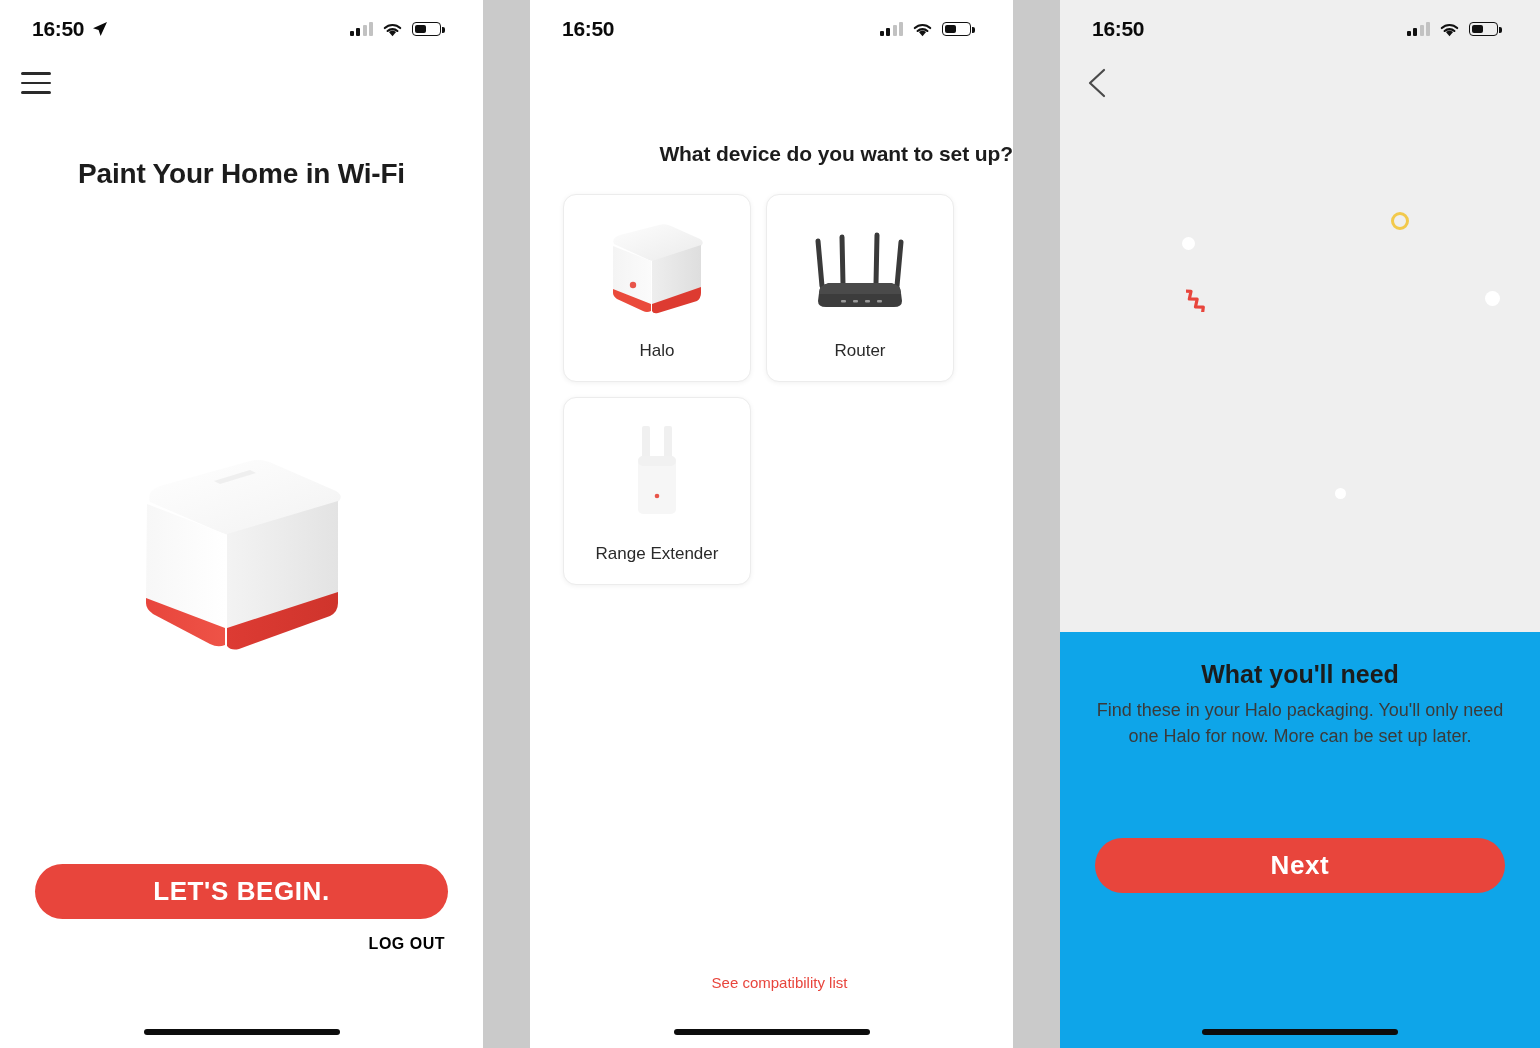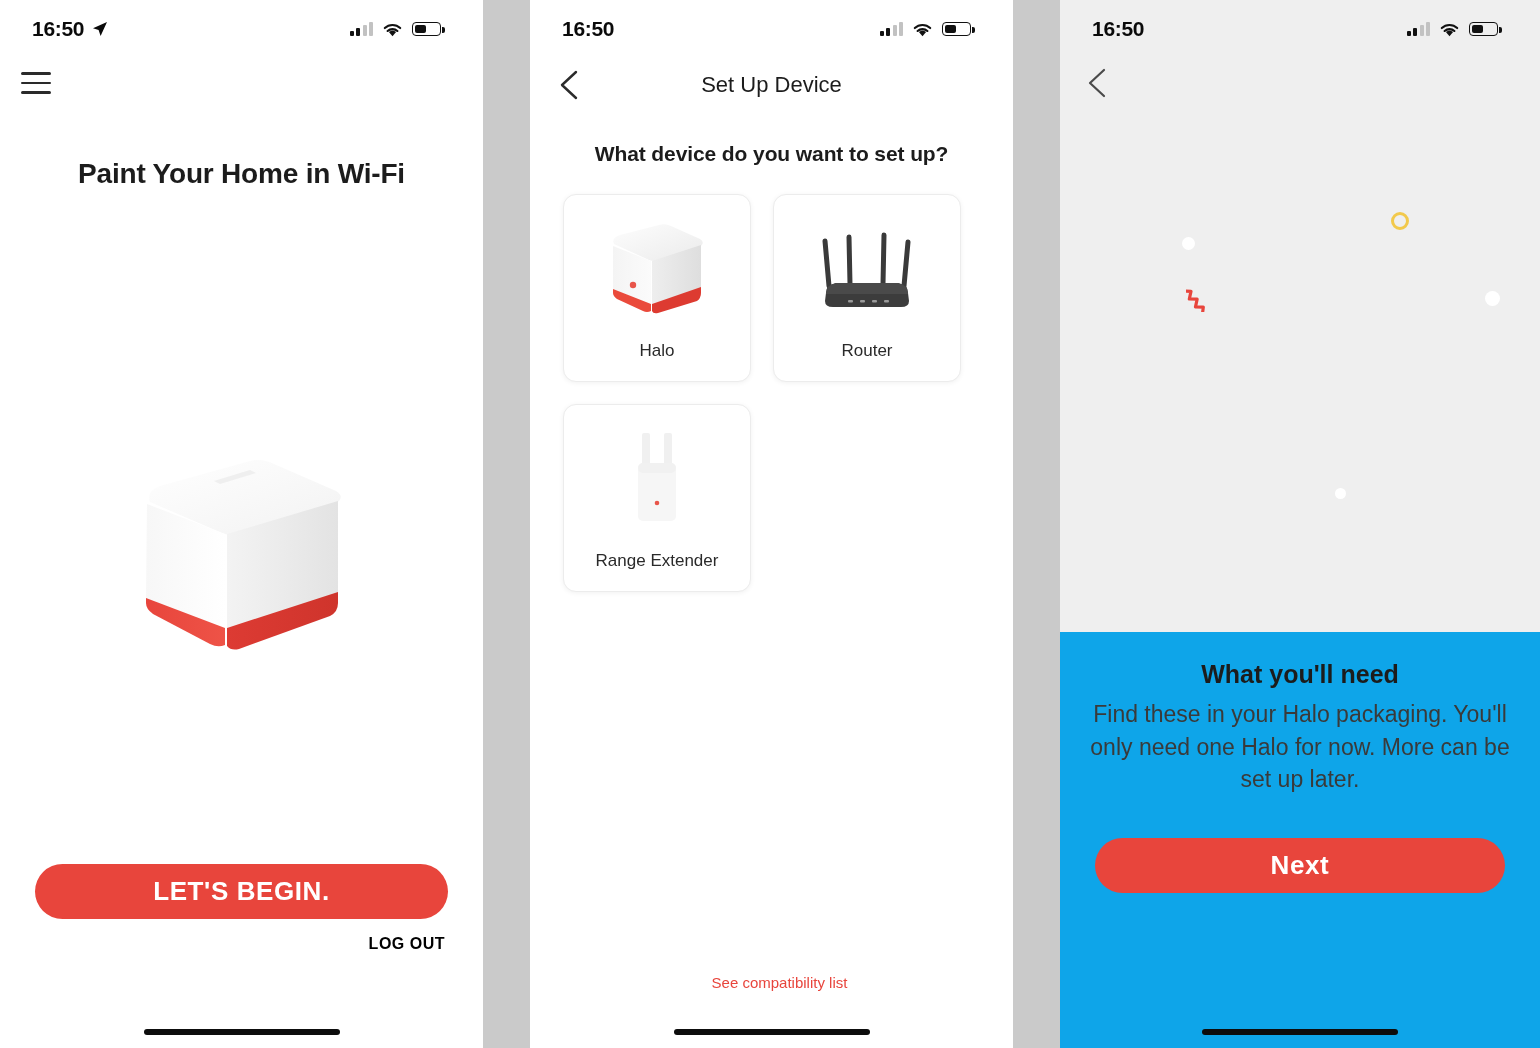--- a/index.html
+++ b/index.html
@@ -69,25 +69,25 @@
 
   
   .navbar { position: absolute; top: 62px; left: 0; right: 0; height: 46px; }
   .nav-title {
     position: absolute; left: 0; right: 0; text-align: center; line-height: 46px;
     font-size: 22px; color: #1c1c1c;
   }
   .back-chev { position: absolute; left: 24px; top: 4px; width: 34px; height: 38px; cursor: pointer; }
 
   .question {
-    position: absolute; top: 142px; left: 0; right: 0; text-align: center;
+    position: absolute; top: 142px; left: 0; right: 0; text-align: right;
     font-size: 21px; font-weight: bold; color: #1c1c1c; letter-spacing: -0.1px;
   }
   .cards { position: absolute; top: 194px; left: 33px; right: 33px;
-           display: flex; flex-wrap: wrap; gap: 22px; }
+           display: flex; flex-wrap: wrap; gap: 15px; }
   .dev-card {
     width: 188px; height: 188px; background: #fff; border-radius: 13px;
     border: 1px solid #ececec; box-shadow: 0 1px 5px rgba(0,0,0,0.06);
     display: flex; flex-direction: column; align-items: center; justify-content: flex-end;
     padding-bottom: 20px; cursor: pointer; position: relative;
   }
   .dev-art { position: absolute; top: 0; left: 0; right: 0; height: 148px; display: flex; align-items: center; justify-content: center; }
   .dev-label { font-size: 17px; color: #2a2a2a; }
   .compat-link {
     position: absolute; bottom: 57px; left: 0; right: 0; text-align: center;
@@ -98,21 +98,21 @@
   .illus-area {
     position: absolute; top: 0; left: 0; right: 0; height: 632px; background: #efefef; overflow: hidden;
   }
   .p3-body { position: absolute; top: 632px; left: 0; right: 0; bottom: 0; background: #0ea5e9; }
   .p3-title {
     position: absolute; top: 28px; left: 0; right: 0; text-align: center;
     font-size: 25px; font-weight: bold; color: #1c1c1c;
   }
   .p3-sub {
     position: absolute; top: 66px; left: 28px; right: 28px; text-align: center;
-    font-size: 23px; color: #3a3a3a; line-height: 1.42;
+    font-size: 18px; color: #3a3a3a; line-height: 1.42;
   }
   .p3-cta { top: 838px; }
   .dot-white { position: absolute; border-radius: 50%; background: #ffffff; }
   .ring-yellow { position: absolute; border-radius: 50%; border: 3.5px solid #f2c94c; }
 </style>
 </head>
 <body>
 
 <div class="stage">
 
@@ -220,28 +220,20 @@
             <path d="M2.8 6.1 a11 11 0 0 1 15.4 0" stroke="#111" stroke-width="2.1" fill="none" stroke-linecap="round"></path>
             <path d="M5.6 9 a7.2 7.2 0 0 1 9.8 0" stroke="#111" stroke-width="2.1" fill="none" stroke-linecap="round"></path>
           </svg>
         </span>
         <span class="batt">
             <span class="fill" style="width:11px"></span>
           </span>
       </div>
     </div>
 
-    <div class="navbar">
-      <div class="back-chev">
-        <svg width="34" height="38" viewBox="0 0 34 38">
-            <path d="M22 6 L8 19 L22 32" stroke="#2b2b2b" stroke-width="2.4" fill="none" stroke-linecap="round" stroke-linejoin="round"></path>
-          </svg>
-      </div>
-      <div class="nav-title">Set Up Device</div>
-    </div>
 
     <div class="question">What device do you want to set up?</div>
 
     <div class="cards">
 
       <div class="dev-card">
         <div class="dev-art">
           <svg width="104" height="92" viewBox="0 0 104 92">
             <defs>
               <linearGradient id="c2top" x1="0" y1="0" x2="1" y2="1">

